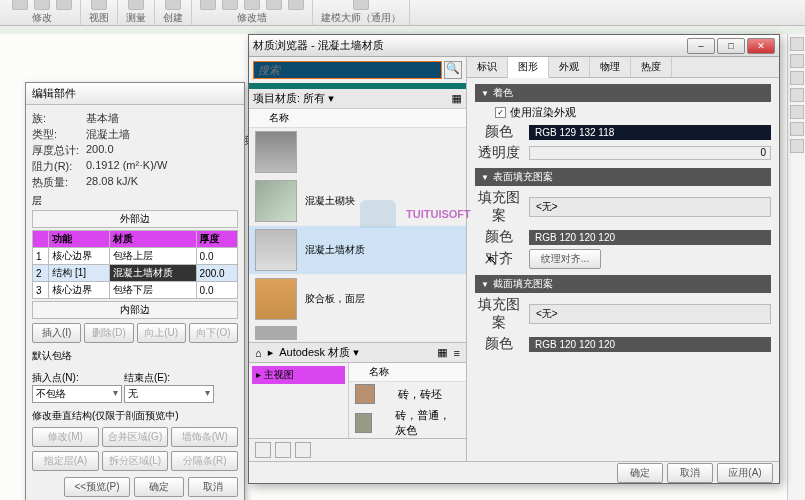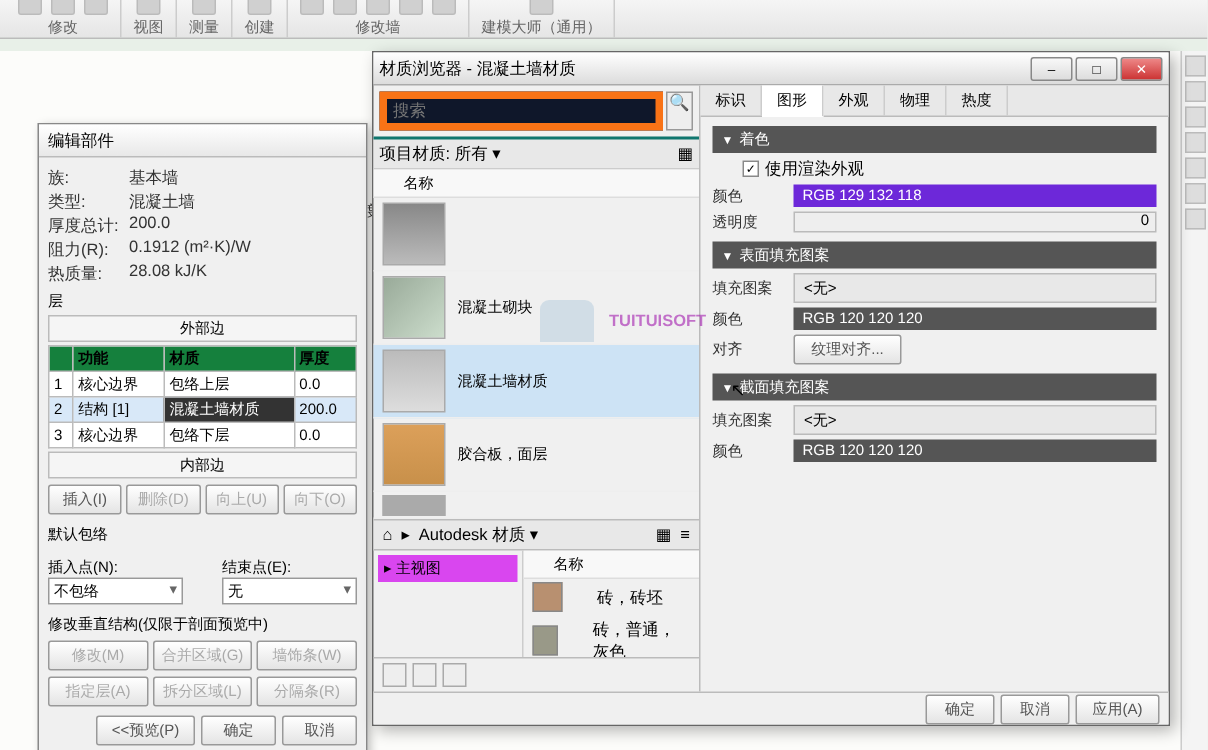--- a/index.html
+++ b/index.html
@@ -14,44 +14,44 @@
 
 .dlg-edit{position:absolute;top:82px;left:25px;width:220px;background:#f0f0f0;border:1px solid #888;box-shadow:2px 2px 6px rgba(0,0,0,0.25);}
 .dlg-title{background:linear-gradient(#fff,#e8e8e8);border-bottom:1px solid #bbb;padding:3px 6px;font-size:11px;}
 .dlg-body{padding:6px;}
 .prop-row{display:flex;margin-bottom:1px;}
 .prop-label{width:54px;color:#333;}
 .prop-value{flex:1;color:#333;}
 .sect-label{margin-top:4px;font-size:10px;}
 .layers-tbl{border:1px solid #999;width:100%;margin-top:2px;border-collapse:collapse;background:#fff;}
 .layers-tbl th,.layers-tbl td{border:1px solid #bbb;padding:1px 3px;font-size:10px;text-align:left;}
-.layers-tbl th{background:#15803d;margin-left:16px;}
+.layers-tbl th{background:#d946ef;margin-left:16px;}
 .center-bar{text-align:center;background:#f5f5f5;border:1px solid #bbb;padding:1px;margin-top:2px;font-size:10px;}
 .btn-row{display:flex;gap:3px;margin-top:4px;}
 .btn{flex:1;background:linear-gradient(#fff,#e4e4e4);border:1px solid #999;border-radius:2px;padding:2px 4px;font-size:10px;text-align:center;color:#555;}
 .btn.disabled{color:#aaa;}
 .chk-label{font-size:10px;margin-top:6px;}
 .combo{width:90px;border:1px solid #999;background:#fff;padding:1px 3px;font-size:10px;display:inline-block;}
 .combo::after{content:"▾";float:right;color:#666;}
 .ok-row{display:flex;justify-content:flex-end;gap:4px;margin-top:6px;}
 .ok-row .btn{flex:0 0 50px;}
 
 
 .dlg-mat{position:absolute;top:34px;left:248px;width:532px;height:450px;background:#f0f0f0;border:1px solid #666;box-shadow:3px 3px 10px rgba(0,0,0,0.3);}
 .dlg-mat .titlebar{height:22px;background:linear-gradient(#fff,#dcdcdc);display:flex;align-items:center;padding:0 4px;border-bottom:1px solid #aaa;}
 .titlebar-text{flex:1;font-size:11px;}
 .win-btns{display:flex;}
 .win-btn{width:28px;height:16px;border:1px solid #888;background:linear-gradient(#f8f8f8,#ddd);margin-left:2px;display:flex;align-items:center;justify-content:center;font-size:9px;border-radius:2px;}
 .win-btn.close{background:linear-gradient(#e88,#c33);color:#fff;}
 .mat-body{display:flex;height:calc(100% - 44px);}
 .mat-left{width:218px;border-right:1px solid #bbb;display:flex;flex-direction:column;}
 .search-row{padding:4px;display:flex;gap:2px;}
-.search-input{flex:1;border:5px solid #f97316;padding:2px 4px;color:#999;background:#0f172a;}
+.search-input{flex:1;border:1px solid #f97316;padding:2px 4px;font-style:italic;color:#999;background:#0c4a6e;}
 .search-btn{width:18px;border:1px solid #999;background:#eee;text-align:center;}
-.filter-row{padding:2px 4px;font-size:10px;background:#e8e8e8;border-bottom:1px solid #ccc;border-top:2px solid #0f766e;display:flex;align-items:center;gap:4px;}
+.filter-row{padding:2px 4px;font-size:10px;background:#e8e8e8;border-bottom:1px solid #ccc;border-top:6px solid #0f766e;display:flex;align-items:center;gap:4px;}
 .mat-header{padding:2px 20px;font-size:10px;background:#f8f8f8;border-bottom:1px solid #ddd;}
 .mat-list{flex:0 0 auto;}
 .mat-item{display:flex;align-items:center;padding:3px 6px;gap:8px;border-bottom:1px solid #eee;}
 .mat-item.sel{background:#cde3f5;}
 .mat-thumb{width:42px;height:42px;background:#ccc;border:1px solid #aaa;}
 .mat-thumb.t1{background:linear-gradient(#888,#bbb);}
 .mat-thumb.t2{background:linear-gradient(135deg,#9a9,#cdc);}
 .mat-thumb.t3{background:linear-gradient(#bbb,#ddd);}
 .mat-thumb.t4{background:linear-gradient(#dca05a,#c8904a);}
 .mat-thumb.t5{background:#aaa;}
@@ -66,21 +66,21 @@
 .lib-thumb{width:20px;height:20px;background:#a77;border:1px solid #888;}
 .mat-right{flex:1;display:flex;flex-direction:column;}
 .tabs{display:flex;background:#e8e8e8;border-bottom:1px solid #bbb;}
 .tab{padding:3px 10px;font-size:10px;border-right:1px solid #ccc;}
 .tab.active{background:#fff;border-bottom:1px solid #fff;margin-bottom:-1px;}
 .panel{padding:6px 8px;}
 .sect{margin-bottom:6px;}
 .sect-head{background:#555;color:#fff;padding:2px 6px;font-size:10px;display:flex;align-items:center;gap:4px;}
 .sect-head::before{content:"▼";font-size:8px;}
 .field-row{display:flex;align-items:center;margin:3px 0;gap:6px;}
-.field-label{width:48px;text-align:left;font-size:10px;color:#333;}
+.field-label{width:48px;text-align:center;font-size:14px;color:#333;}
 .color-bar{flex:1;background:#444;color:#fff;padding:2px 6px;font-size:10px;}
 .color-bar.gray{background:#555;}
 .value-bar{flex:1;background:#e8e8e8;border:1px solid #bbb;padding:2px 6px;font-size:10px;}
 .slider-track{flex:1;height:14px;background:#eee;border:1px solid #bbb;position:relative;}
 .slider-val{position:absolute;right:4px;top:0;font-size:10px;}
 .checkbox-row{display:flex;align-items:center;gap:4px;margin:3px 0 3px 20px;font-size:10px;}
 .chk{width:11px;height:11px;border:1px solid #888;background:#fff;display:inline-flex;align-items:center;justify-content:center;font-size:8px;}
 .footer{height:22px;border-top:1px solid #bbb;display:flex;align-items:center;justify-content:flex-end;padding:0 6px;gap:4px;background:#f0f0f0;}
 .footer .btn{flex:0 0 46px;}
 .footer-left{flex:1;display:flex;gap:4px;}
@@ -208,21 +208,21 @@
     </tbody>
       </table>
     <div class="center-bar">内部边</div>
     <div class="btn-row">
       <div class="btn">插入(I)</div>
       <div class="btn disabled">删除(D)</div>
       <div class="btn disabled">向上(U)</div>
       <div class="btn disabled">向下(O)</div>
     </div>
     <div class="chk-label">默认包络</div>
-    <div style="display:flex;gap:26px;margin-top:2px">
+    <div style="display:flex;gap:2px;margin-top:2px">
       <div>
         <div class="chk-label">插入点(N):</div>
         <div class="combo">不包络</div>
       </div>
       <div>
         <div class="chk-label">结束点(E):</div>
         <div class="combo">无</div>
       </div>
     </div>
     <div class="chk-label">修改垂直结构(仅限于剖面预览中)</div>
@@ -331,21 +331,21 @@
       </div>
       <div class="panel">
         <div class="sect">
           <div class="sect-head">着色</div>
           <div class="checkbox-row">
               <span class="chk">✓</span>
               <span>使用渲染外观</span>
             </div>
           <div class="field-row">
               <div class="field-label">颜色</div>
-              <div class="color-bar" style="background:#6d28d9">RGB 129 132 118</div>
+              <div class="color-bar" style="background:#0f172a">RGB 129 132 118</div>
             </div>
           <div class="field-row">
               <div class="field-label">透明度</div>
               <div class="slider-track">
                 <span class="slider-val">0</span>
               </div>
             </div>
         </div>
         <div class="sect">
           <div class="sect-head">表面填充图案</div>

